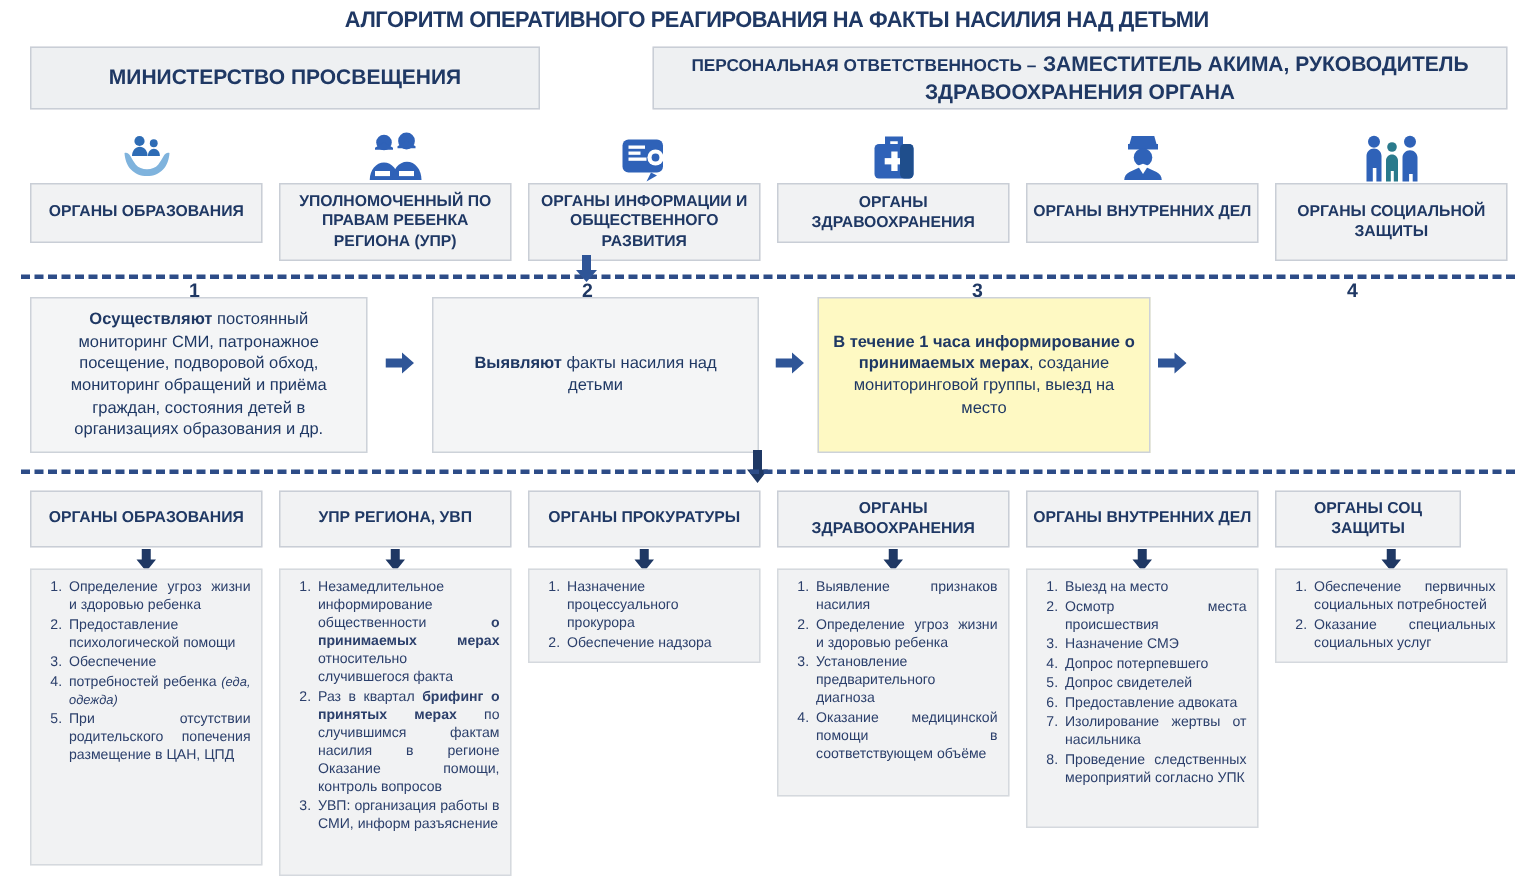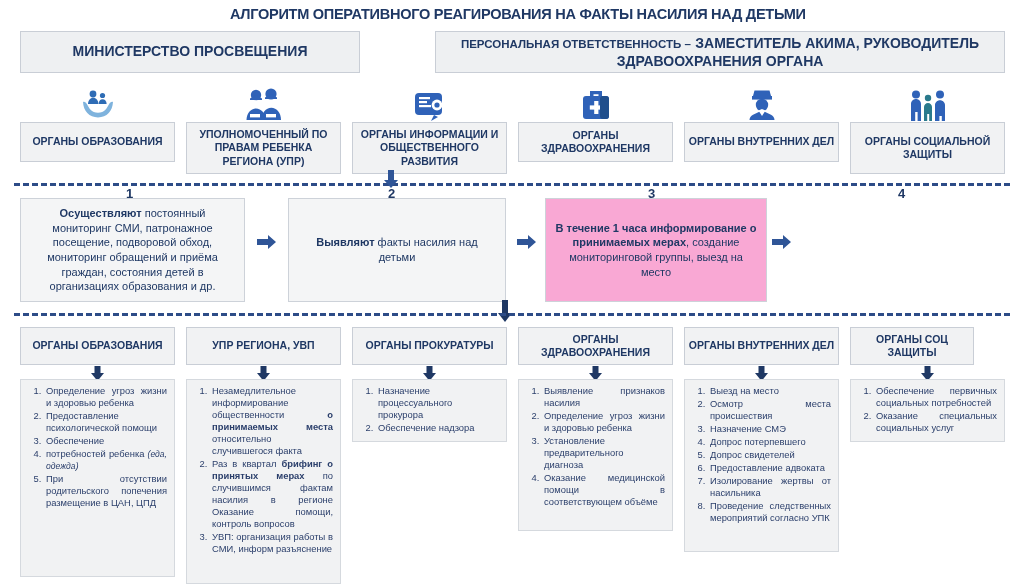--- a/index.html
+++ b/index.html
@@ -96,21 +96,21 @@
     position:absolute;top:0;
     background:#eceef0;
     border:1px solid #cdd2d9;
     box-sizing:border-box;
     display:flex;align-items:center;justify-content:center;
     text-align:center;
     font-size:11px;line-height:1.32;color:#1f3864;
     padding:6px 9px;
   }
   .proc-box.light{background:#f4f5f6;}
-  .proc-box.mid{background:#f9a8d4;}
+  .proc-box.mid{background:#fef9c3;}
   .proc-box b{font-weight:bold;}
 
   .arrow-mid{position:absolute;top:234px;}
 
   
   .org2-row{position:absolute;top:327px;left:0;width:1024px;height:38px;}
   .org2-box{
     position:absolute;top:0;height:38px;
     background:#f1f2f3;
     border:1px solid #c9ced6;
@@ -333,21 +333,21 @@
     <ol>
         <li>Определение угроз жизни и здоровью ребенка</li>
         <li>Предоставление психологической помощи</li>
         <li>Обеспечение</li>
         <li>потребностей ребенка <i>(еда, одежда)</i></li>
         <li>При отсутствии родительского попечения размещение в ЦАН, ЦПД</li>
       </ol>
   </div>
   <div class="det-box" style="left:186px;width:155px;height:205px;">
     <ol>
-        <li>Незамедлительное информирование общественности <b>о принимаемых места</b> относительно случившегося факта</li>
+        <li>Незамедлительное информирование общественности <b>о принимаемых мерах</b> относительно случившегося факта</li>
         <li>Раз в квартал <b>брифинг о принятых мерах</b> по случившимся фактам насилия в регионе Оказание помощи, контроль вопросов</li>
         <li>УВП: организация работы в СМИ, информ разъяснение</li>
       </ol>
   </div>
   <div class="det-box" style="left:352px;width:155px;height:63px;">
     <ol>
         <li>Назначение процессуального прокурора</li>
         <li>Обеспечение надзора</li>
       </ol>
   </div>

